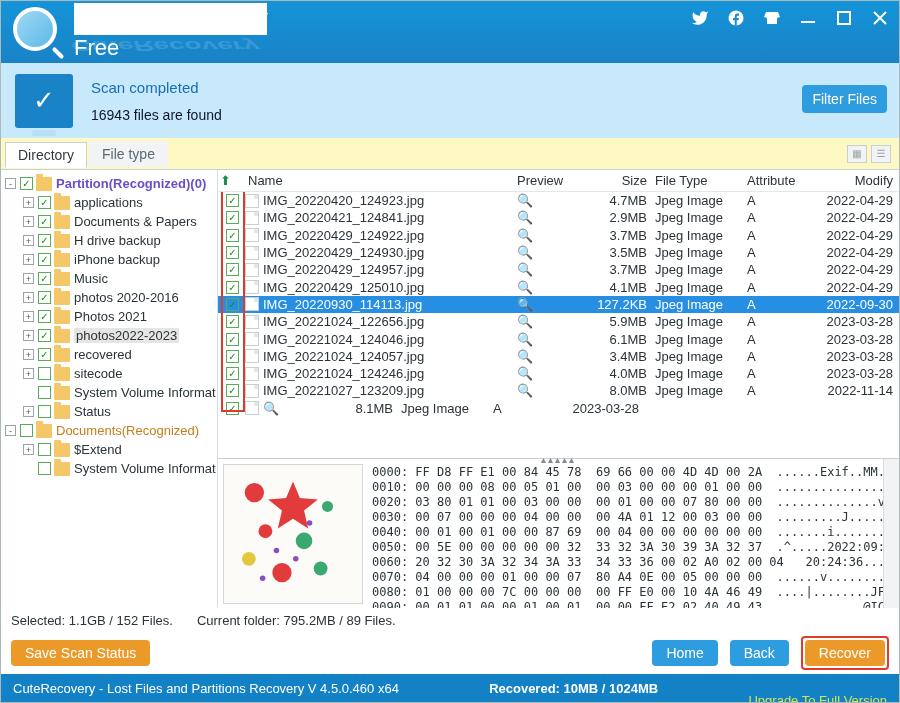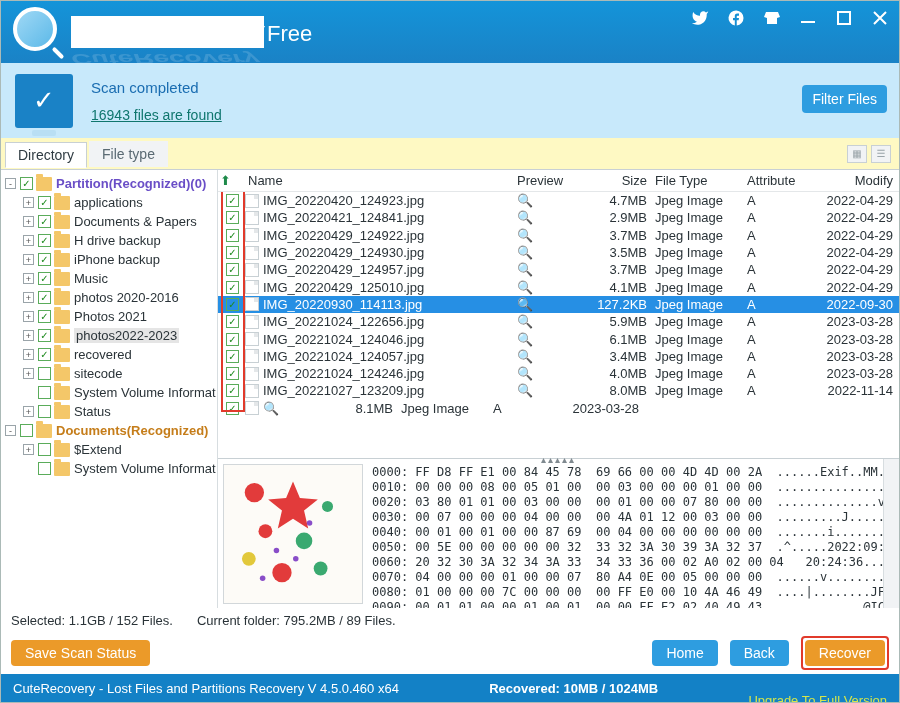--- a/index.html
+++ b/index.html
@@ -2,53 +2,53 @@
 <html><head>
 <meta charset="utf-8">
 <style>
 * { box-sizing: border-box; margin: 0; padding: 0; font-family: "Segoe UI", Tahoma, sans-serif; }
 body { width: 900px; height: 703px; background: #fff; border: 1px solid #abbab7; display: flex; flex-direction: column; overflow: hidden; }
 .titlebar { background: linear-gradient(#1494d9, #1a82c6); height: 62px; display: flex; align-items: center; padding: 0 12px; color: #fff; position: relative; }
 .logo-group { display: flex; align-items: center; gap: 8px; }
 .logo-icon { width: 50px; height: 50px; position: relative; }
 .logo-mag { width: 44px; height: 44px; border: 4px solid #fff; border-radius: 50%; background: linear-gradient(135deg,#9FD8F5,#5CB9E8); position: absolute; }
 .logo-handle { position: absolute; width: 14px; height: 4px; background: #fff; bottom: 2px; right: -2px; transform: rotate(45deg); border-radius: 2px;}
-.app-name { display: flex; align-items: baseline; position: relative; }
+.app-name { display: flex; align-items: baseline; position: relative; flex-direction: column; }
 .app-name .main { font-size: 28px; font-weight: 700; font-style: italic; color: #fff; letter-spacing: 0.4px;}
 .app-name .free { font-size: 22px; font-weight: 400; margin-left: 3px; color: #fff; }
 .app-name::after { content: attr(data-shadow); position: absolute; left: 0; top: 26px; color: rgba(255,255,255,0.15); font-size: 28px; font-style: italic; font-weight: 700; transform: scaleY(-0.5); white-space: nowrap;}
 .win-controls { position: absolute; right: 10px; top: 8px; display: flex; gap: 18px; align-items: center; }
 .win-controls span { width: 18px; height: 18px; display: flex; align-items: center; justify-content: center; color: #fff; cursor: pointer; }
 .status-bar { background: #c8e9fb; height: 75px; display: flex; align-items: center; padding: 8px 14px; position: relative; }
 .monitor-icon { width: 58px; height: 54px; background:#1a82c6; border-radius: 3px; display:flex; align-items:center; justify-content:center; position:relative; }
 .monitor-icon::after { content:""; position:absolute; bottom:-8px; left:50%; transform:translateX(-50%); width:24px; height:6px; background:#b9dff4; border-radius:2px;}
 .monitor-icon .tick { color:#fff; font-size:26px; }
 .status-text { margin-left: 18px; }
 .status-text .line1 { color:#1a6db1; font-weight:400; font-size:15px; }
-.status-text .line2 { color:#0f766e; font-size:14px; margin-top:11px;text-decoration:underline; }
+.status-text .line2 { color:#0f172a; font-size:14px; margin-top:11px; }
 .filter-btn { position:absolute; right:12px; top:22px; background:#2e9de0; color:#fff; border:none; border-radius:4px; padding:6px 10px; font-size:14px; cursor:pointer; }
 
 .tabs { display:flex; align-items:center; height:32px; border-bottom:1px solid #c8d0d4; background:#fef9c3; padding-left:4px; }
 .tab { padding:4px 12px; font-size:14px; color:#5a6a73; border:1px solid transparent; cursor:pointer; background:#f1f3f5; margin-right:2px; }
 .tab.active { background:#fff; border:1px solid #c8d0d4; border-bottom:1px solid #fff; color:#2f3b42; position:relative; top:1px;}
 .view-toggle { margin-left:auto; display:flex; gap:4px; padding-right:8px;}
 .view-toggle span{ width:20px; height:18px; border:1px solid #c8d0d4; background:#f1f3f5; cursor:pointer; display:flex; align-items:center; justify-content:center; font-size:10px; color:#9aa4a9;}
 
 .main { flex:1; display:flex; min-height:0; background:#fff;}
 .left { width:217px; border-right:1px solid #d7dde0; overflow:hidden; font-size:13px; padding-top:4px; padding-bottom:4px;}
 .tree-item { display:flex; align-items:center; height:19px; white-space:nowrap; cursor:pointer; }
 .tree-toggle { width:11px; height:11px; border:1px solid #9aa4a9; display:flex; align-items:center; justify-content:center; font-size:9px; color:#555; margin-right:4px; cursor:pointer; flex-shrink:0;}
 .tree-spacer { display:inline-block; }
 .tree-chk { width:13px; height:13px; border:1px solid #5aac5a; display:flex; align-items:center; justify-content:center; font-size:10px; color:#1e8a1e; margin-right:3px; flex-shrink:0; cursor:pointer;}
 .tree-chk.empty { color: transparent; }
 .tree-folder { width:16px; height:14px; background:#F4C769; border-radius:1px; margin-right:4px; flex-shrink:0; position:relative;}
 .tree-folder::before{content:""; position:absolute; top:-3px; left:0; width:7px; height:3px; background:#F4C769; border-radius:1px 1px 0 0;}
 .tree-label { color:#2a3338; }
 .tree-label.root1 { color:#6a4ec7; font-weight:700; }
-.tree-label.root2 { color:#c57d1a; font-weight:700; }
+.tree-label.root2 { color:#c57d1a; font-weight:400; }
 .tree-item.selected .tree-label { background:#e5e5e5; padding:0 2px;}
 .red-box { border:2px solid #e13a2b; }
 
 .right { flex:1; display:flex; flex-direction:column; min-width:0; }
 .arrow-up { width:14px; height:16px; color:#1e8a4a; margin-left:2px; display:inline-flex; align-items:center;}
 .tbl-header-row { display:flex; font-size:13px; color:#2a3338; height:22px; align-items:center; border-bottom:1px solid #e4e7e9;}
 .col-chk{ width:28px;} .col-name{ flex:1; padding-left:2px;} .col-prev{ width:68px;} .col-size{ width:70px; text-align:right; padding-right:8px;} .col-type{ width:92px;} .col-attr{ width:70px;} .col-mod{ width:82px; text-align:right; padding-right:6px;}
 .tbl-body { flex:1; overflow:hidden; font-size:13px; position:relative;}
 .row { display:flex; height:17.3px; align-items:center; cursor:pointer;}
 .row .chk { width:13px; height:13px; border:1px solid #5aac5a; display:flex; align-items:center; justify-content:center; font-size:10px; color:#1e8a1e; margin-left:8px; margin-right:6px; flex-shrink:0;}

